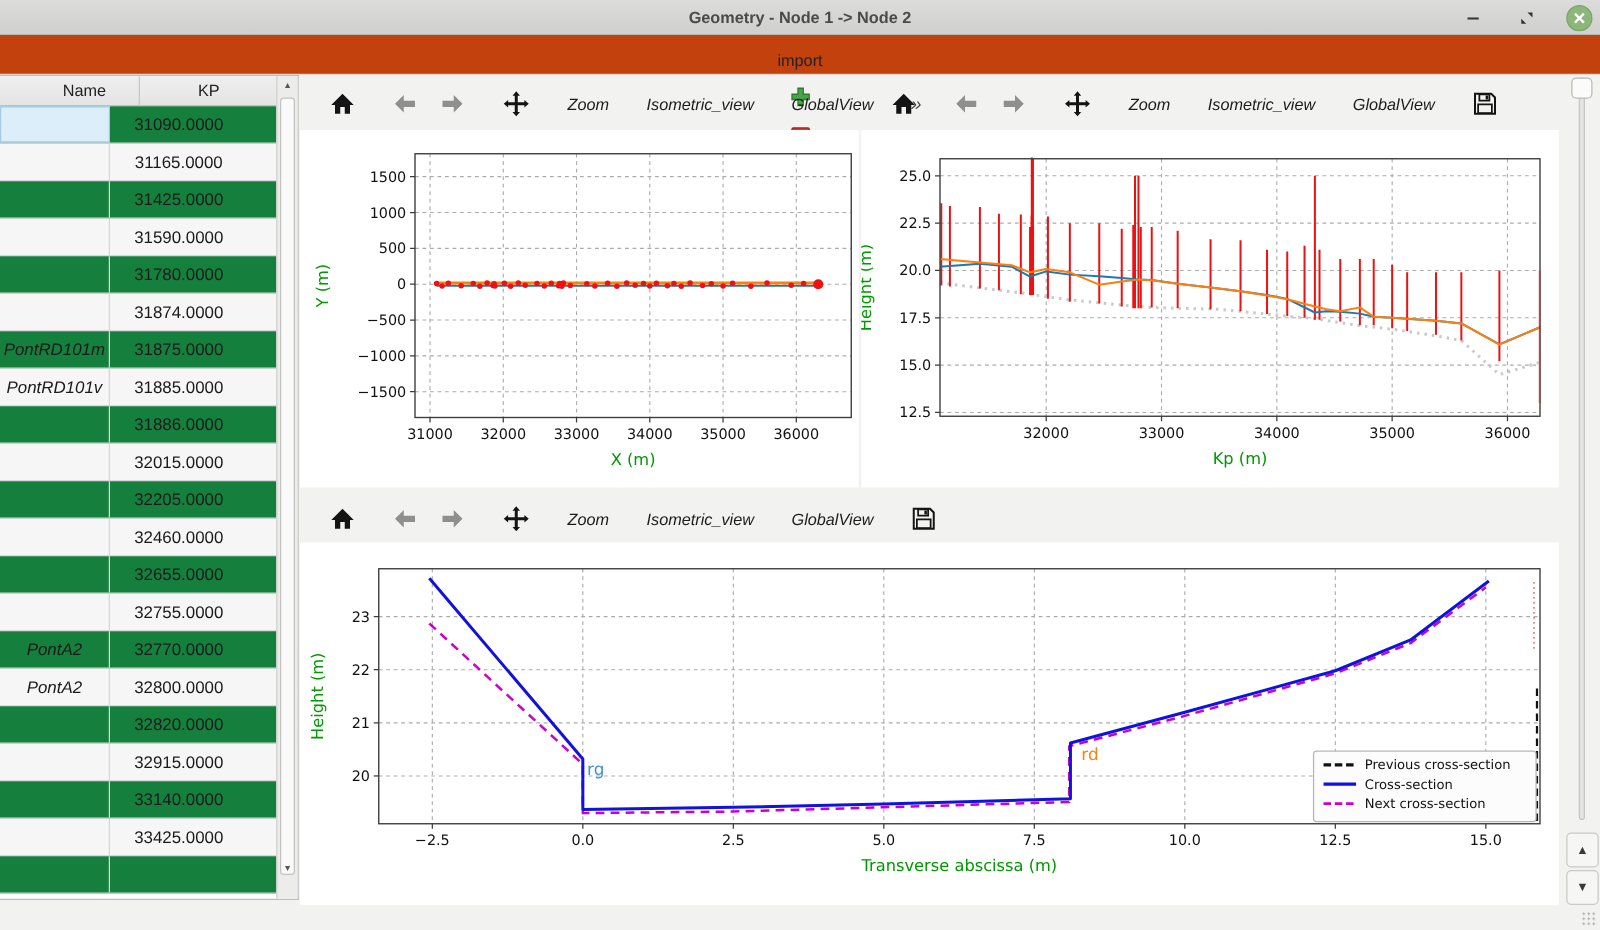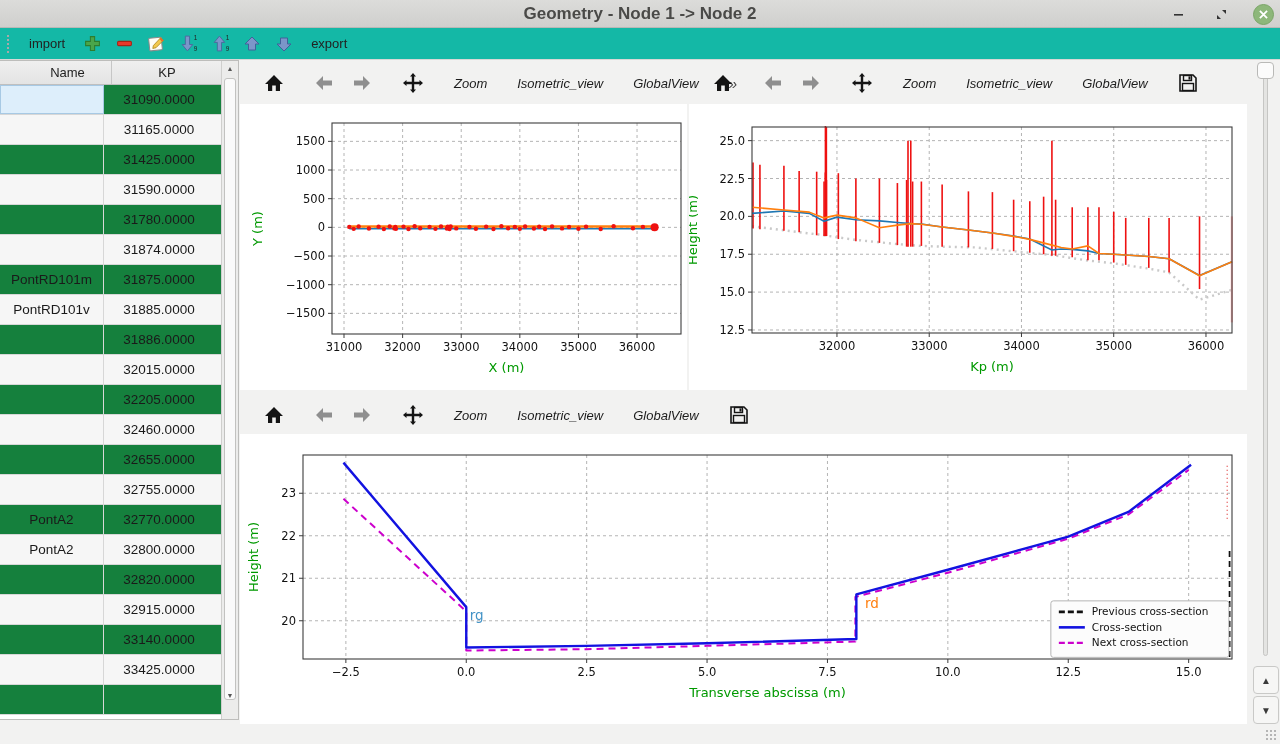--- a/index.html
+++ b/index.html
@@ -3,46 +3,46 @@
 <meta charset="utf-8">
 <style>
   * { margin:0; padding:0; box-sizing:border-box; }
   html,body { width:1280px; height:744px; overflow:hidden; }
   body { font-family:"Liberation Sans", sans-serif; background:#f2f2f1; position:relative; font-size:13px; color:#1a1a1a; }
 
   
   .titlebar { position:absolute; left:0; top:0; width:1280px; height:28px;
     background:linear-gradient(#dcdcda,#cfcfcd); border-bottom:1px solid #b8b8b6;
     display:flex; align-items:center; justify-content:center; }
-  .title-text { font-weight:bold; color:#4a4a48; font-size:17px; }
+  .title-text { font-weight:bold; color:#4a4a48; font-size:13px; }
   .win-controls { position:absolute; right:6px; top:0; height:28px; display:flex; align-items:center; gap:22px; }
   .win-btn { width:20px; height:20px; display:flex; align-items:center; justify-content:center; color:#333; cursor:default; }
   .close-btn { width:21px; height:21px; border-radius:50%; background:#8db77a; border:1px solid #7aa567;
     color:#fff; font-size:12px; font-weight:bold; display:flex; align-items:center; justify-content:center; }
 
   
   .main-toolbar { position:absolute; left:0; top:28px; width:1280px; height:32px;
-    background:#14b8a6; border-bottom:1px solid #d8d8d6; display:flex; align-items:center; gap:10px; padding:0 6px; }
+    background:#c2410c; border-bottom:1px solid #d8d8d6; display:flex; align-items:center; gap:10px; padding:0 6px;flex-direction:column; }
   .drag-handle { width:5px; height:20px;
     background-image:radial-gradient(#a9a9a9 1px, transparent 1.1px); background-size:4px 4px; margin-right:2px; }
   .tb-text { padding:3px 6px; color:#222; }
   .tb-icon { width:22px; height:22px; display:flex; align-items:center; justify-content:center; }
 
   
   .table-panel { position:absolute; left:0; top:60px; width:239px; height:660px;
     background:#fff; border:1px solid #bdbdbb; border-left:none; overflow:hidden; }
   .tbl { position:absolute; left:0; top:0; width:222px; }
   .tbl-header { display:flex; height:24px; background:linear-gradient(#efefef,#e4e4e4); border-bottom:1px solid #bfbfbf; }
   .th { display:flex; align-items:center; justify-content:center; color:#222; }
   .th-name { width:112px; border-right:1px solid #c6c6c6;padding-left:24px; }
   .th-kp { width:110px; }
   .tr { display:flex; height:30px; border-bottom:1px solid #d7d7d7; background:#15803d; }
   .tr:nth-child(even) { background:#f6f6f6; }
   .td { display:flex; align-items:center; justify-content:center; font-size:13.5px; }
-  .td-name { width:104px; border-right:1px solid #d7d7d7; }
+  .td-name { width:88px; border-right:1px solid #d7d7d7;font-style:italic; }
   .td-kp { width:110px; }
   .td.selected { background:#ddeefb; border:1px solid #a7c9e4; }
   .tbl-scroll { position:absolute; right:0; top:0; width:17px; height:658px; background:#ececeb; border-left:1px solid #cfcfcd; }
   .tbl-scroll .btn { position:absolute; left:0; width:16px; height:15px; display:flex; align-items:center; justify-content:center;
     color:#555; font-size:7px; }
   .tbl-scroll .thumb { position:absolute; left:2px; top:17px; width:12px; height:622px; background:#fafafa;
     border:1px solid #c2c2c0; border-radius:3px; }
 
   
   .nav-toolbar { position:absolute; height:38px; display:flex; align-items:center; gap:2px; }

